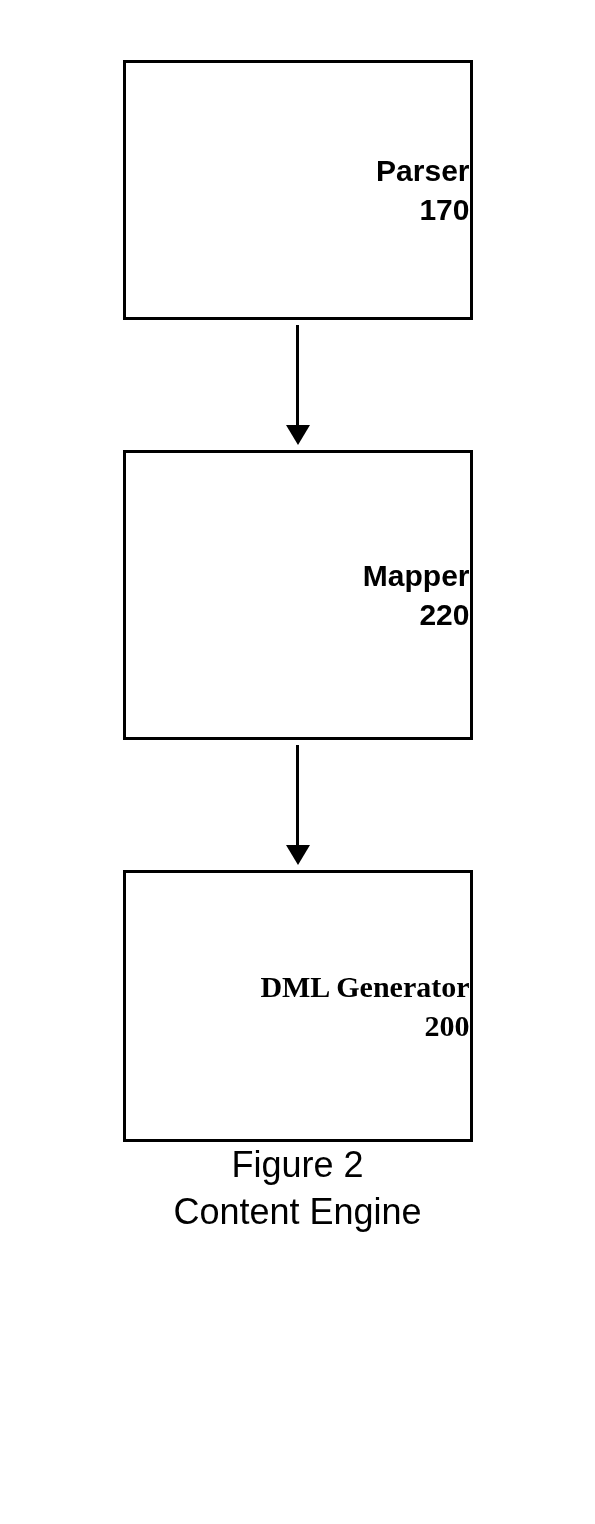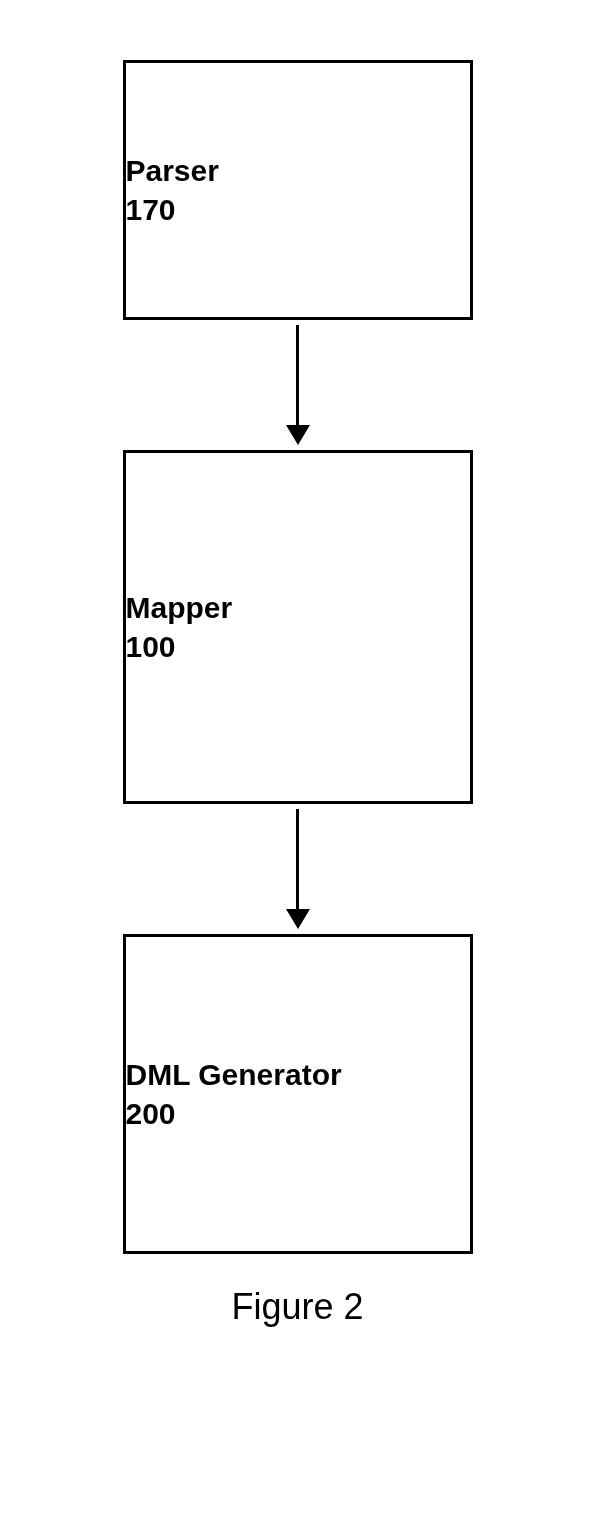--- a/index.html
+++ b/index.html
@@ -20,34 +20,35 @@
     .diagram {
       display: flex;
       flex-direction: column;
       align-items: center;
     }
     .box {
       border: 3px solid black;
       width: 350px;
       display: flex;
       flex-direction: column;
-      align-items: flex-start;
+      align-items: flex-end;
       justify-content: center;
       text-align: center;
       font-size: 30px;
       font-weight: bold;
     }
     .box-parser {
       height: 260px;
     }
     .box-mapper {
-      height: 354px;
+      height: 290px;
     }
     .box-dml {
-      height: 320px;
+      height: 272px;
+      font-family: Liberation Serif, serif;
     }
     .box-label {
       line-height: 1.3;
     }
     .box-number {
       line-height: 1.3;
     }
     .arrow-container {
       display: flex;
       flex-direction: column;
@@ -61,21 +62,20 @@
       background: black;
     }
     .arrow-head {
       width: 0;
       height: 0;
       border-left: 12px solid transparent;
       border-right: 12px solid transparent;
       border-top: 20px solid black;
     }
     .caption {
-      margin-top: 30px;
       text-align: center;
       font-size: 36px;
       line-height: 1.3;
     }
   </style>
 </head>
 <body>
 
 <div class="diagram">
   <div class="box box-parser">
@@ -83,29 +83,30 @@
     <div class="box-number">170</div>
   </div>
 
   <div class="arrow-container">
     <div class="arrow-line"></div>
     <div class="arrow-head"></div>
   </div>
 
   <div class="box box-mapper">
     <div class="box-label">Mapper</div>
-    <div class="box-number">100</div>
+    <div class="box-number">220</div>
   </div>
 
   <div class="arrow-container">
     <div class="arrow-line"></div>
     <div class="arrow-head"></div>
   </div>
 
   <div class="box box-dml">
     <div class="box-label">DML Generator</div>
     <div class="box-number">200</div>
   </div>
 </div>
 
 <div class="caption">
   <div>Figure 2</div>
+  <div>Content Engine</div>
 </div>
 
 </body></html>

